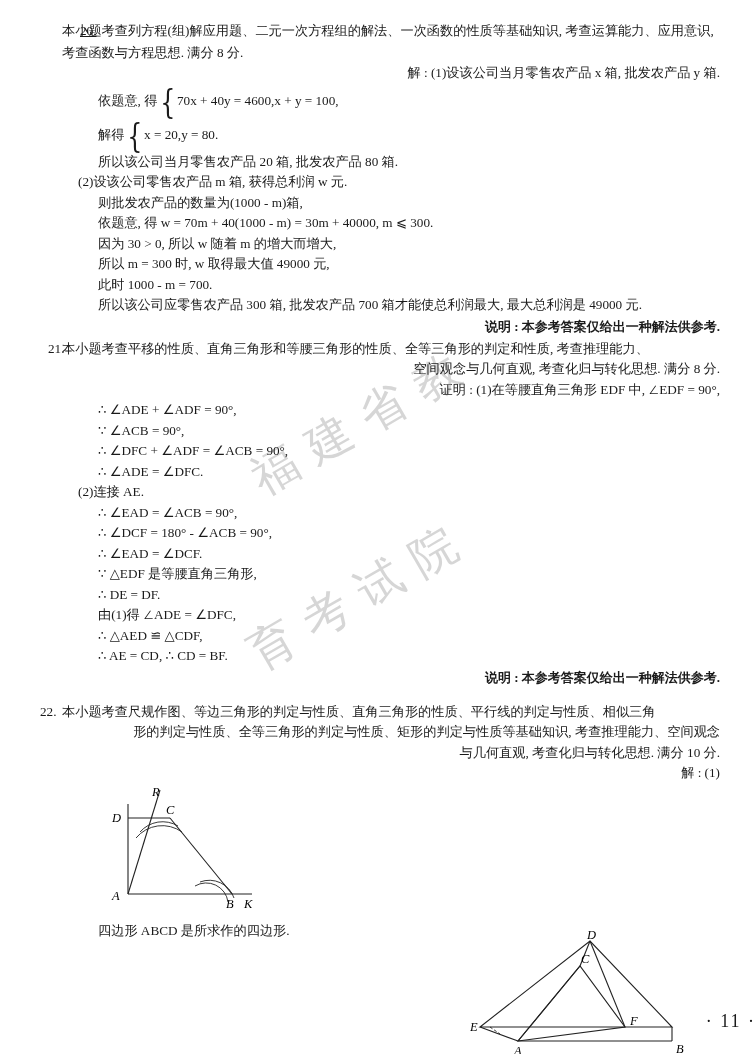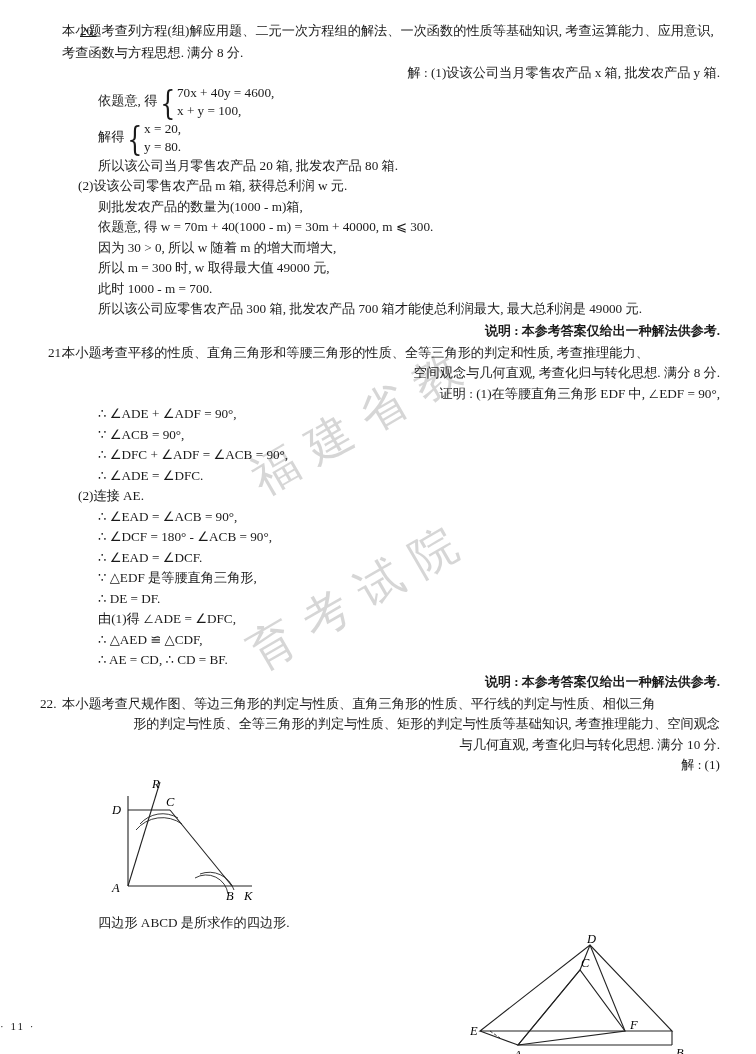--- a/index.html
+++ b/index.html
@@ -60,21 +60,21 @@
     font-family: "DejaVu Serif", serif;
     transform: scaleX(0.7);
     display: inline-block;
     margin-right: -2px;
   }
   .brace-tall {
     font-size: 34px;
   }
   .sys-rows {
     display: inline-flex;
-    flex-direction: column;
+    flex-direction: row;
     justify-content: space-between;
     font-size: 13.2px;
     line-height: 18px;
   }
   .watermark {
     position: absolute;
     left: 255px;
     top: 355px;
     width: 420px;
     height: 380px;
@@ -100,22 +100,22 @@
     margin-left: 60px;
     margin-top: 2px;
     width: 250px;
     height: 135px;
   }
   .footer {
     position: absolute;
     left: 0;
     right: 0;
     bottom: 22px;
-    text-align: left;
-    font-size: 11px;
+    text-align: right;
+    font-size: 18px;
     letter-spacing: 2px;
   }
   .fig-label {
     font-style: italic;
     font-size: 12.5px;
     font-family: "Liberation Serif", serif;
   }
   .relrow { position: relative; }
 </style>
 </head>
@@ -209,21 +209,21 @@
           <text class="fig-label" x="117" y="8">D</text>
           <text class="fig-label" x="111" y="32">C</text>
           <text class="fig-label" x="0" y="100">E</text>
           <text class="fig-label" x="160" y="94">F</text>
           <text class="fig-label" x="44" y="124">A</text>
           <text class="fig-label" x="206" y="122">B</text>
         </svg>
       </div>
     </div>
 
-    <div class="qblock relrow" style="margin-top:2px;">
+    <div class="qblock relrow" style="margin-top:14px;">
       <div class="line" style="padding-left:22px;">
         <span style="position:absolute; left:0px;">22.</span>
         <span>本小题考查尺规作图、等边三角形的判定与性质、直角三角形的性质、平行线的判定与性质、相似三角</span>
       </div>
       <div class="line indent1">形的判定与性质、全等三角形的判定与性质、矩形的判定与性质等基础知识, 考查推理能力、空间观念</div>
       <div class="line indent1">与几何直观, 考查化归与转化思想. 满分 10 分.</div>
 
       <div class="line indent1">解 : (1)</div>
 
       <div class="figure22">

